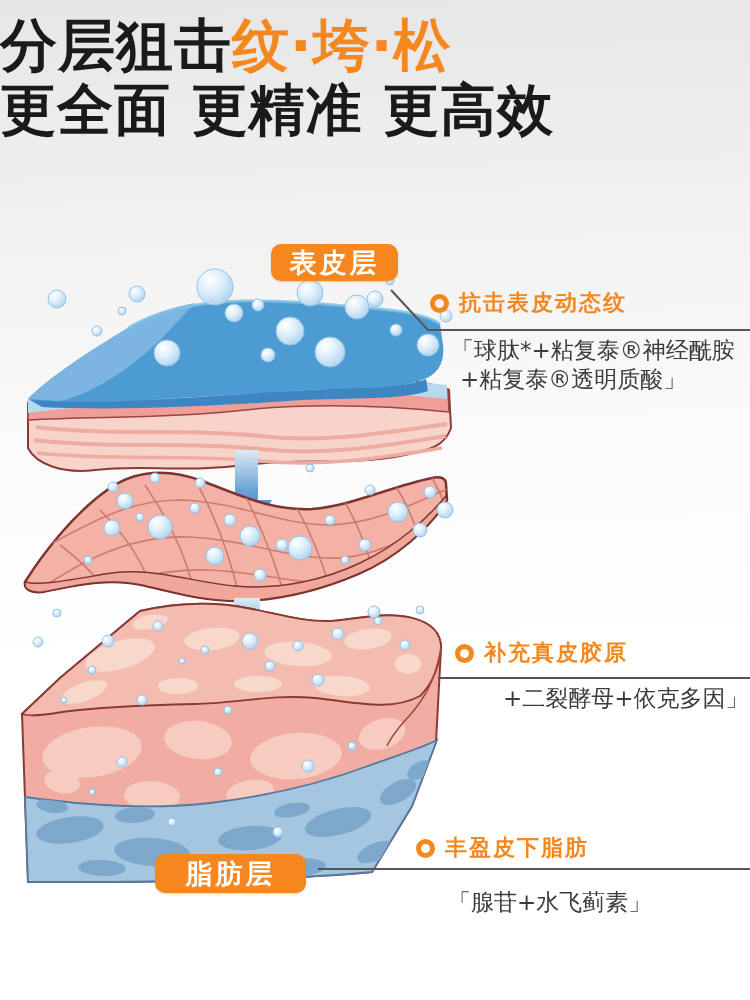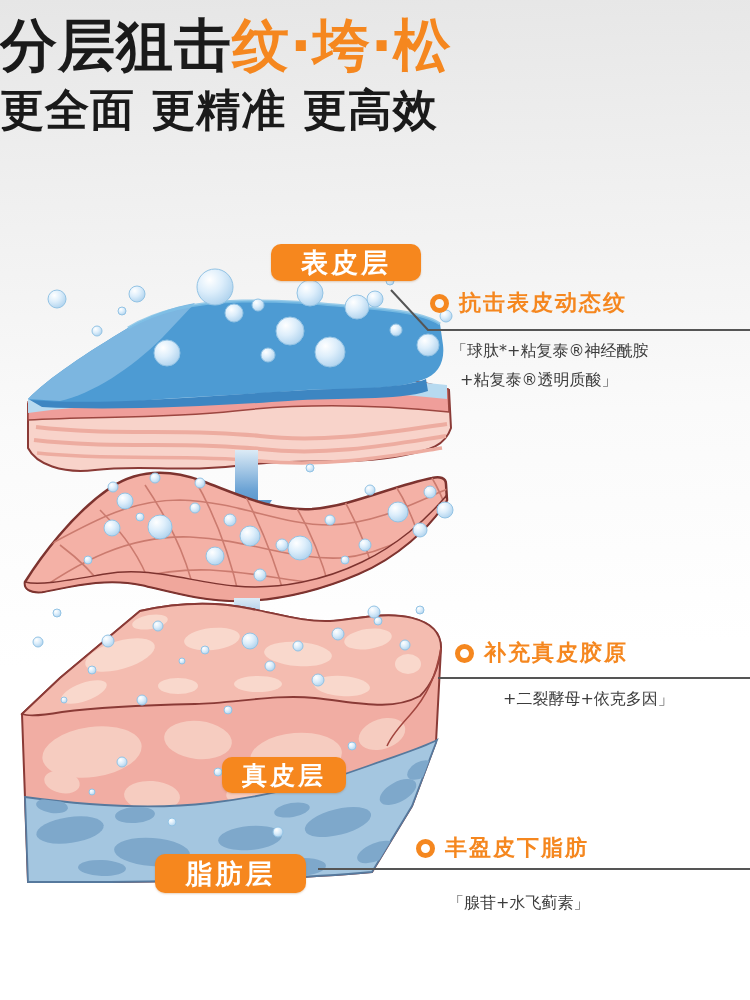--- a/index.html
+++ b/index.html
@@ -5,38 +5,38 @@
   html,body{margin:0;padding:0;background:#fff;}
   .page{
     position:relative;width:750px;height:1000px;overflow:hidden;
     font-family:"DejaVu Sans","Liberation Sans",sans-serif;
     background:linear-gradient(178deg,#e6e6e6 0%,#efefef 18%,#fafafa 42%,#ffffff 65%);
   }
   
   .title{position:absolute;top:13px;left:0;width:100%;text-align:left;color:#1a1a1a;font-weight:700;}
   .t1{font-size:57px;line-height:64px;letter-spacing:1px;}
   .t1 .accent{color:#f5871f;}
-  .t2{font-size:44px;line-height:58px;margin-top:4px;letter-spacing:1px;}
+  .t2{font-size:56px;line-height:58px;margin-top:4px;letter-spacing:1px;}
   
   .art{position:absolute;left:0;top:0;width:750px;height:1000px;}
   
   .badge{
     position:absolute;background:#f6871e;color:#fff;font-weight:700;
     display:flex;align-items:center;justify-content:center;
     border-radius:10px;letter-spacing:3px;z-index:3;
     box-shadow:0 1px 2px rgba(160,80,0,.25);
   }
-  .badge-epi{left:271px;top:244px;width:150px;height:37px;font-size:27px;}
+  .badge-epi{left:271px;top:244px;width:127px;height:37px;font-size:27px;}
   .badge-derm{left:222px;top:757px;width:124px;height:36px;font-size:25px;}
   .badge-fat{left:155px;top:854px;width:151px;height:39px;font-size:27px;}
   
   .ann-head{position:absolute;display:flex;align-items:center;gap:10px;z-index:3;}
   .ring{width:9px;height:9px;border:5px solid #f5871f;border-radius:50%;flex:0 0 auto;}
   .ann-title{font-size:22px;font-weight:700;color:#f5871f;letter-spacing:2px;white-space:nowrap;}
-  .ann-body{position:absolute;font-size:16px;color:#3c3c3c;line-height:29px;z-index:3;white-space:nowrap;}
+  .ann-body{position:absolute;font-size:23px;color:#3c3c3c;line-height:29px;z-index:3;white-space:nowrap;}
   .head1{left:430px;top:288px;}
   .head2{left:455px;top:638px;text-align:right;}
   .head3{left:416px;top:833px;}
   .body1{left:451px;top:336px;}
   .body2{left:484px;top:684px;}
   .body3{left:448px;top:888px;}
   .body1 .l2{padding-left:9px;}
   .body2 .l2{padding-left:19px;}
 </style>
 </head>
@@ -227,21 +227,20 @@
     </g>
 
     <g stroke="#555555" stroke-width="2" fill="none">
       <path d="M391,290 L428,330 L750,330"></path>
       <path d="M438,678 L750,678"></path>
       <path d="M318,869 L750,869"></path>
     </g>
   </svg>
 
   <div class="badge badge-epi">表皮层</div>
-  <div class="badge badge-derm">真皮层</div>
   <div class="badge badge-fat">脂肪层</div>
 
   <div class="ann-head head1">
     <span class="ring"></span>
     <span class="ann-title">抗击表皮动态纹</span>
   </div>
   <div class="ann-body body1">
     <div class="l1">「球肽*+粘复泰®神经酰胺</div>
     <div class="l2">+粘复泰®透明质酸」</div>
   </div>

